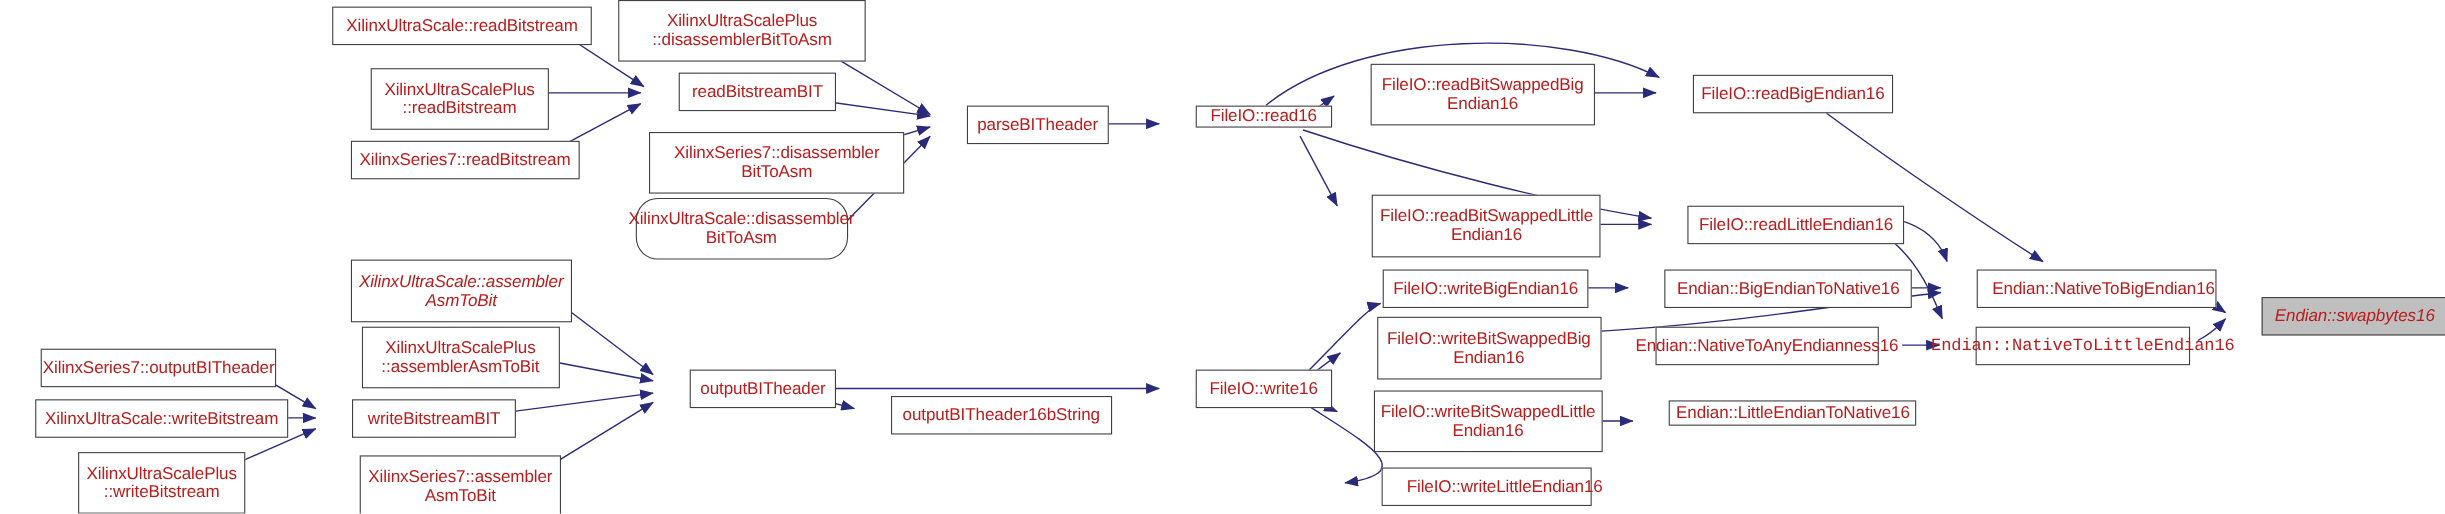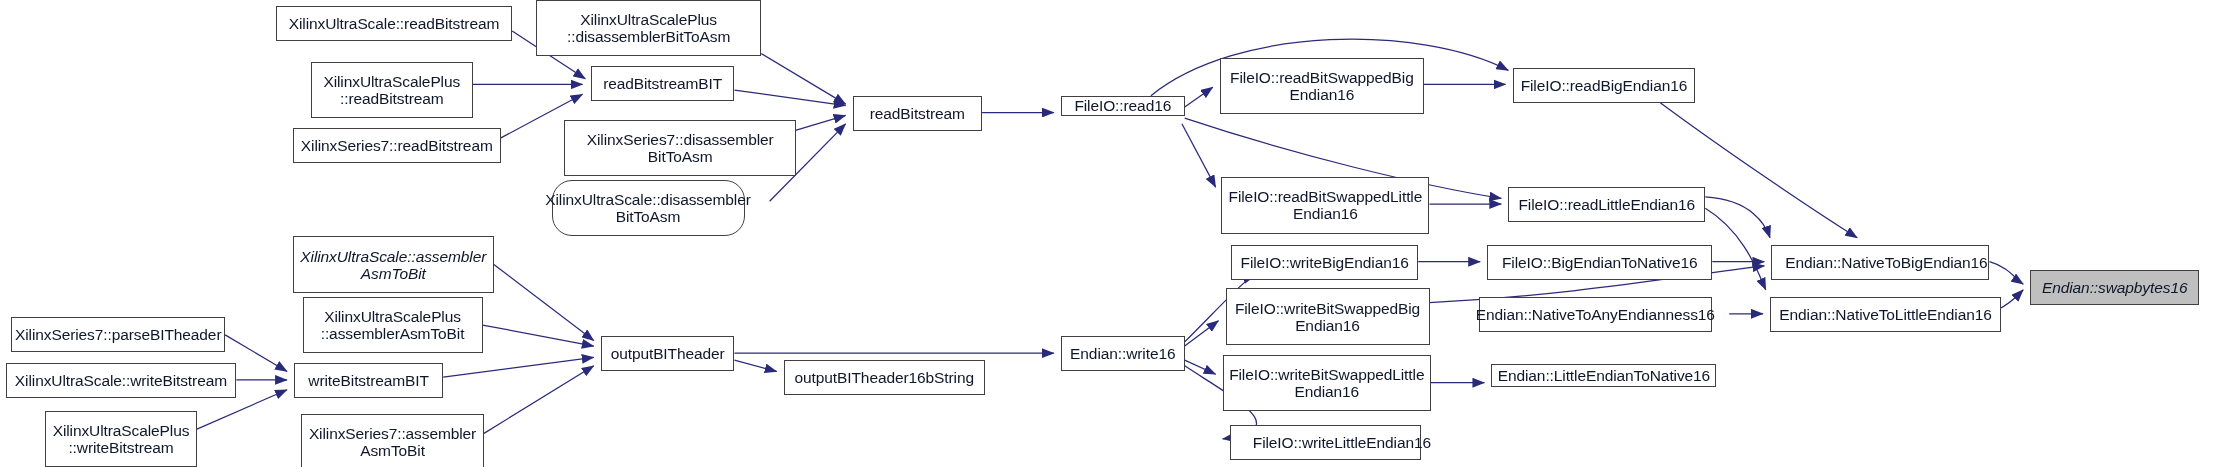--- a/index.html
+++ b/index.html
@@ -21,30 +21,31 @@
     top: 0;
     width: 2223px;
     height: 467px;
     pointer-events: none;
   }
   .gnode {
     position: absolute;
     box-sizing: border-box;
     border: 1px solid #404040;
     background: #ffffff;
-    color: #0f172a;
+    color: #b91c1c;
     font-size: 15.5px;
     line-height: 17px;
     display: flex;
     align-items: center;
     justify-content: center;
     text-align: center;
     letter-spacing: -0.1px;
     white-space: pre-line;
     z-index: 3;
+    margin-left: 26px;
   }
   .gnode.highlight {
     background: #bfbfbf;
     border-color: #404040;
     font-style: italic;
   }
 </style>
 </head>
 <body>
 
@@ -97,48 +98,48 @@
       </g>
   </svg>
 
   <div id="nodes-group">
       <div class="gnode" style="left: 275.8px; top: 5.6px; width: 236.4px; height: 35.2px;">XilinxUltraScale::readBitstream</div>
       <div class="gnode" style="left: 536.1px; top: 0px; width: 225.1px; height: 56.3px;">XilinxUltraScalePlus
 ::disassemblerBitToAsm</div>
       <div class="gnode" style="left: 310.9px; top: 61.9px; width: 161.8px; height: 56.3px;">XilinxUltraScalePlus
 ::readBitstream</div>
       <div class="gnode" style="left: 590.9px; top: 66.1px; width: 143.5px; height: 35.2px;">readBitstreamBIT</div>
-      <div class="gnode" style="left: 852.6px; top: 95.7px; width: 129.4px; height: 35.2px;">readBitstream</div>
+      <div class="gnode" style="left: 852.6px; top: 95.7px; width: 129.4px; height: 35.2px;">parseBITheader</div>
       <div class="gnode" style="left: 1060.9px; top: 95.7px; width: 123.8px; height: 20px;">FileIO::read16</div>
       <div class="gnode" style="left: 1219.9px; top: 57.7px; width: 204px; height: 56.3px;">FileIO::readBitSwappedBig
 Endian16</div>
       <div class="gnode" style="left: 1512.5px; top: 67.5px; width: 182.9px; height: 35.2px;">FileIO::readBigEndian16</div>
       <div class="gnode" style="left: 292.7px; top: 128px; width: 208.2px; height: 35.2px;">XilinxSeries7::readBitstream</div>
       <div class="gnode" style="left: 564.2px; top: 119.6px; width: 232px; height: 56.3px;">XilinxSeries7::disassembler
 BitToAsm</div>
       <div class="gnode" style="left: 551.5px; top: 180.1px; width: 193px; height: 56.3px; border-radius: 20px;">XilinxUltraScale::disassembler
 BitToAsm</div>
       <div class="gnode" style="left: 1221.3px; top: 177.3px; width: 208.2px; height: 56.3px;">FileIO::readBitSwappedLittle
 Endian16</div>
       <div class="gnode" style="left: 1508.3px; top: 187.1px; width: 197px; height: 35.2px;">FileIO::readLittleEndian16</div>
       <div class="gnode" style="left: 292.7px; top: 236.4px; width: 201.2px; height: 56.3px; font-style: italic;">XilinxUltraScale::assembler
 AsmToBit</div>
       <div class="gnode" style="left: 1231.1px; top: 244.8px; width: 187.1px; height: 35.2px;">FileIO::writeBigEndian16</div>
-      <div class="gnode" style="left: 1487.2px; top: 244.8px; width: 225.1px; height: 35.2px;">FileIO::BigEndianToNative16</div>
+      <div class="gnode" style="left: 1487.2px; top: 244.8px; width: 225.1px; height: 35.2px;">Endian::BigEndianToNative16</div>
       <div class="gnode" style="left: 1771.4px; top: 244.8px; width: 218.1px; height: 35.2px; padding-left: 12px;">Endian::NativeToBigEndian16</div>
       <div class="gnode highlight" style="left: 2030.3px; top: 270.1px; width: 168.8px; height: 35.2px;">Endian::swapbytes16</div>
       <div class="gnode" style="left: 302.5px; top: 296.9px; width: 180.1px; height: 56.3px;">XilinxUltraScalePlus
 ::assemblerAsmToBit</div>
       <div class="gnode" style="left: 1225.5px; top: 288.4px; width: 204px; height: 56.3px;">FileIO::writeBitSwappedBig
 Endian16</div>
-      <div class="gnode" style="left: 1478.8px; top: 296.9px; width: 233px; height: 35.2px;">Endian::NativeToAnyEndianness16</div>
-      <div class="gnode" style="left: 1770px; top: 296.9px; width: 231px; height: 35.2px;">Endian::NativeToLittleEndian16</div>
-      <div class="gnode" style="left: 11.3px; top: 316.6px; width: 213.9px; height: 35.2px;">XilinxSeries7::parseBITheader</div>
+      <div class="gnode" style="left: 1478.8px; top: 296.9px; width: 203px; height: 35.2px;">Endian::NativeToAnyEndianness16</div>
+      <div class="gnode" style="left: 1770px; top: 296.9px; width: 195px; height: 35.2px; font-family: Liberation Mono, monospace;">Endian::NativeToLittleEndian16</div>
+      <div class="gnode" style="left: 11.3px; top: 316.6px; width: 213.9px; height: 35.2px;">XilinxSeries7::outputBITheader</div>
       <div class="gnode" style="left: 600.8px; top: 336.3px; width: 133.7px; height: 35.2px;">outputBITheader</div>
-      <div class="gnode" style="left: 1060.9px; top: 336.3px; width: 123.8px; height: 35.2px;">Endian::write16</div>
+      <div class="gnode" style="left: 1060.9px; top: 336.3px; width: 123.8px; height: 35.2px;">FileIO::write16</div>
       <div class="gnode" style="left: 5.6px; top: 363px; width: 230.7px; height: 35.2px;">XilinxUltraScale::writeBitstream</div>
       <div class="gnode" style="left: 294.1px; top: 363px; width: 149.1px; height: 35.2px;">writeBitstreamBIT</div>
       <div class="gnode" style="left: 783.7px; top: 360.2px; width: 201.2px; height: 35.2px;">outputBITheader16bString</div>
       <div class="gnode" style="left: 1222.7px; top: 354.6px; width: 208.2px; height: 56.3px;">FileIO::writeBitSwappedLittle
 Endian16</div>
       <div class="gnode" style="left: 1491.4px; top: 364.4px; width: 225.1px; height: 23px;">Endian::LittleEndianToNative16</div>
       <div class="gnode" style="left: 45px; top: 410.8px; width: 152px; height: 56.3px;">XilinxUltraScalePlus
 ::writeBitstream</div>
       <div class="gnode" style="left: 301.1px; top: 413.7px; width: 182.9px; height: 56.3px;">XilinxSeries7::assembler
 AsmToBit</div>

